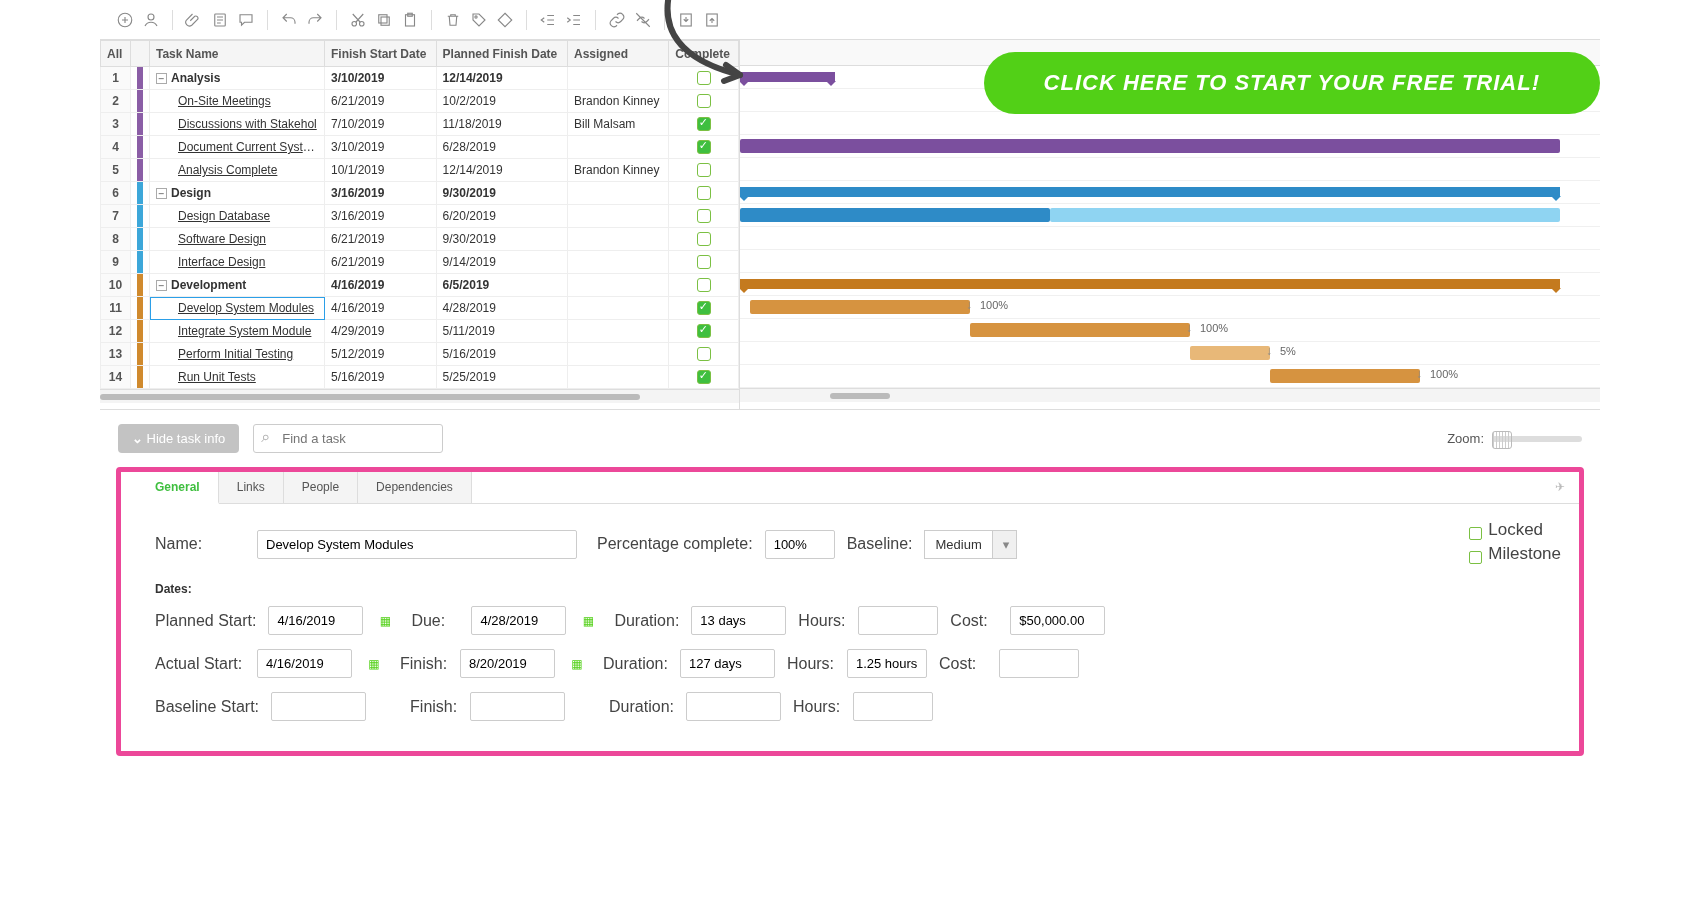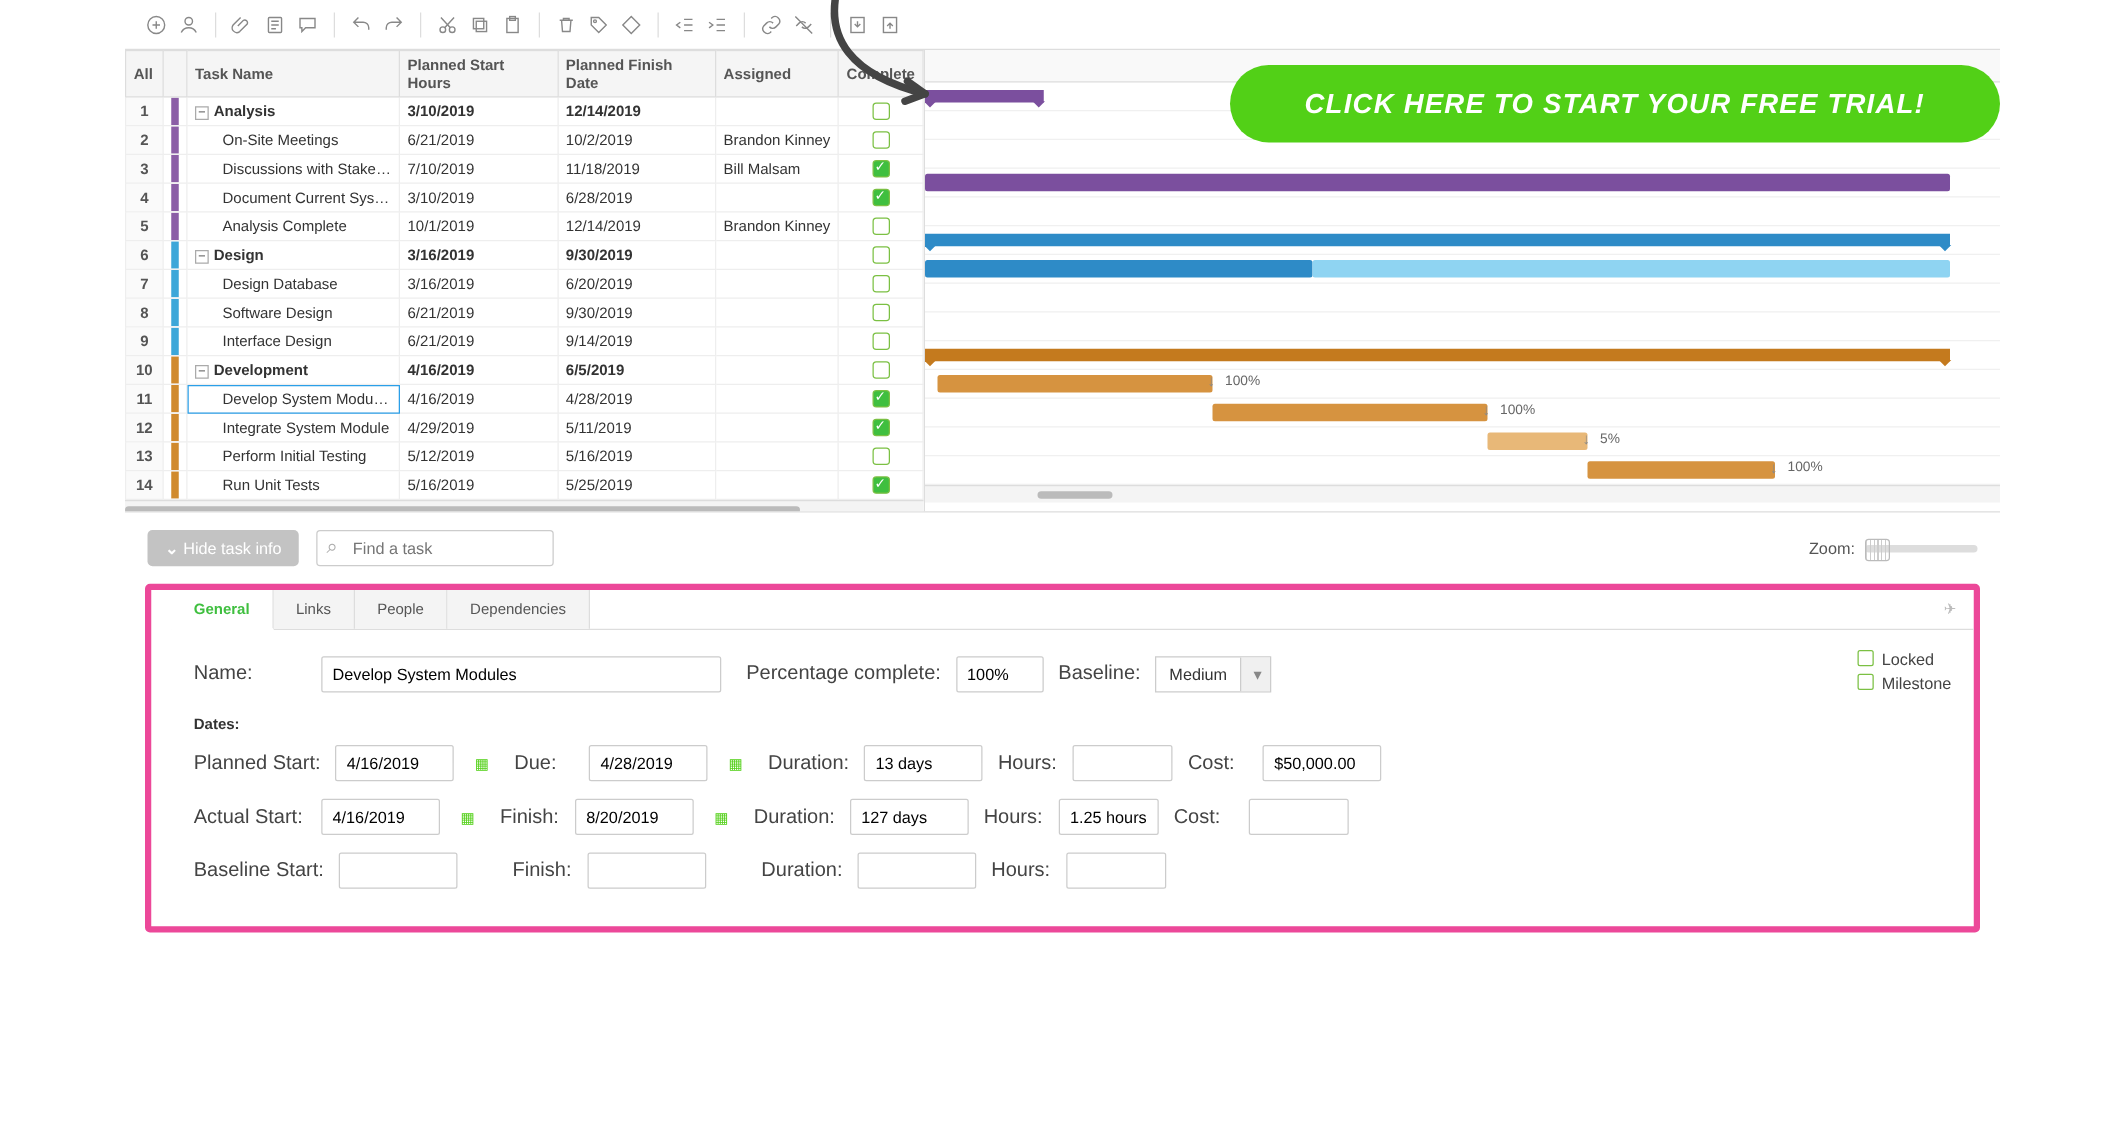--- a/index.html
+++ b/index.html
@@ -18,21 +18,21 @@
 .gantt-pane { flex: 1; overflow: hidden; position: relative; }
 
 table.tasks { border-collapse: collapse; width: 100%; font-size: 12px; }
 table.tasks th { background: #f5f5f5; border: 1px solid #ddd; padding: 4px 6px; text-align: left; font-weight: 600; color: #555; height: 26px; }
 table.tasks td { border: 1px solid #eee; padding: 0 6px; height: 23px; white-space: nowrap; overflow: hidden; text-overflow: ellipsis; }
 table.tasks td.idx { text-align: center; width: 30px; background: #fafafa; font-weight: 600; color: #555; }
 .row-parent td { font-weight: 700; }
 td.color-bar { width: 6px; padding: 0; }
 td.color-bar div { width: 6px; height: 100%; }
 td.name { max-width: 170px; }
-td.name.indent1 { padding-left: 28px; }
+td.name.indent1 { padding-left: 28px; text-decoration: underline; }
 td.name .collapse { display: inline-block; width: 11px; height: 11px; border: 1px solid #aaa; line-height: 9px; text-align: center; font-size: 10px; color: #888; margin-right: 4px; background: #fff; }
 .chk { display: inline-block; width: 14px; height: 14px; border: 1.5px solid #7bc043; border-radius: 3px; vertical-align: middle; }
 .chk.on { background: #3fbf3f; position: relative; }
 .chk.on::after { content: "✓"; color: #fff; font-size: 11px; position: absolute; top: -2px; left: 1px; }
 .row-selected td.name { outline: 1.5px solid #2b9fe8; outline-offset: -1px; }
 
 .gantt-header { height: 26px; border-bottom: 1px solid #ddd; background: #f9f9f9; }
 .gantt-rows { position: relative; }
 .gantt-row { height: 23px; border-bottom: 1px solid #f0f0f0; position: relative; }
 .bar { position: absolute; height: 14px; top: 4px; border-radius: 2px; }
@@ -65,21 +65,21 @@
 .form-row label { font-size: 16px; color: #444; min-width: 90px; }
 .form-row label.short { min-width: 48px; }
 .form-row label.med { min-width: 60px; }
 input.txt, select.sel { border: 1px solid #ccc; padding: 6px 8px; font-size: 13px; border-radius: 2px; }
 input.txt.sm { width: 95px; }
 .cal-ico { width: 20px; height: 20px; display: inline-flex; align-items: center; justify-content: center; color: #52d017; margin-right: 4px; }
 .priority-sel { display: flex; border: 1px solid #ccc; }
 .priority-sel span { padding: 6px 10px; font-size: 13px; }
 .priority-sel .dd { border-left: 1px solid #ccc; background: #f0f0f0; width: 24px; text-align: center; color: #888; }
 .side-checks { margin-left: auto; }
-.side-checks div { display: flex; align-items: flex-start; gap: 6px; font-size: 13px; color: #444; margin-bottom: 4px; }
+.side-checks div { display: flex; align-items: flex-end; gap: 6px; font-size: 17px; color: #444; margin-bottom: 4px; }
 .ck { width: 13px; height: 13px; border: 1.5px solid #7bc043; border-radius: 2px; }
 </style>
 </head>
 <body>
 
 <div class="app">
 
   <svg class="cta-arrow" width="160" height="120" viewBox="0 0 160 120">
     <path d="M 30 0 C 20 40, 40 70, 100 85" stroke="#444" stroke-width="6" fill="none" stroke-linecap="round"></path>
     <path d="M 100 85 l -14 -10 M 100 85 l -16 6" stroke="#444" stroke-width="6" fill="none" stroke-linecap="round"></path>
@@ -202,21 +202,21 @@
   </div>
 
   <div class="split">
     <div class="grid-pane">
       <table class="tasks">
         <thead>
             <tr>
           <th>All</th>
           <th style="width:6px;padding:0"></th>
           <th>Task Name</th>
-          <th>Planned Start Hours</th>
+          <th>Finish Start Date</th>
           <th>Planned Finish Date</th>
           <th>Assigned</th>
           <th>Complete</th>
         </tr>
           </thead>
         <tbody id="task-body">
             <tr class="row-parent">
               <td class="idx">1</td>
               <td class="color-bar">
                 <div style="background:#8b5ea6"></div>

